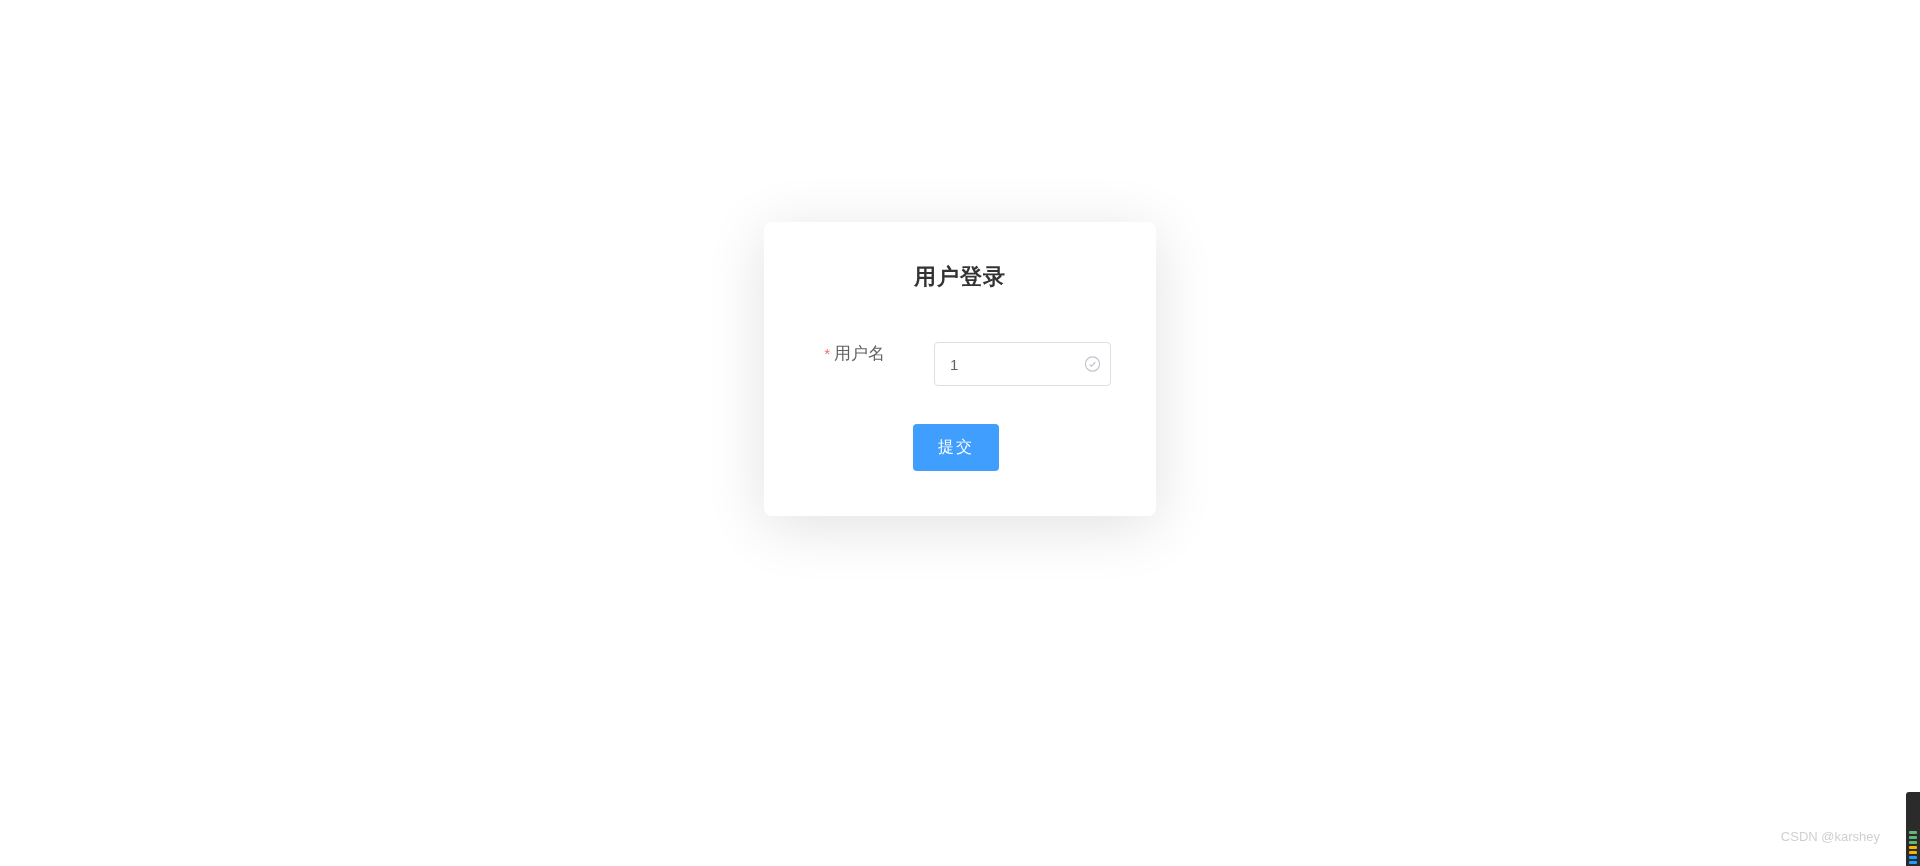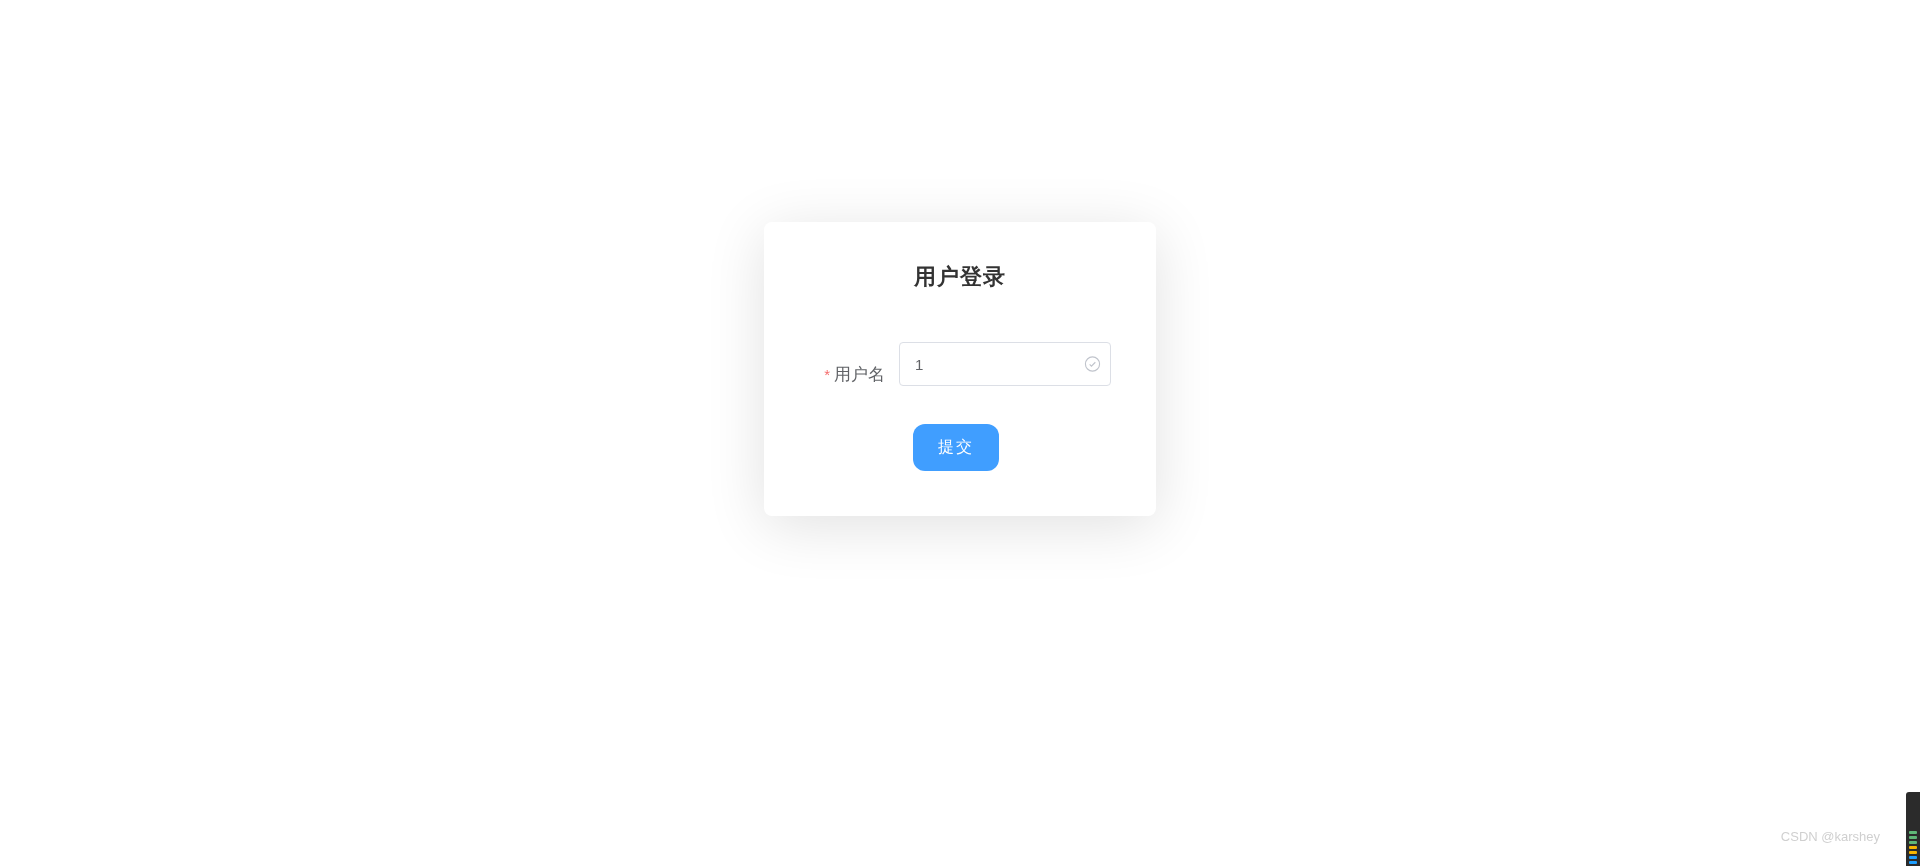--- a/index.html
+++ b/index.html
@@ -32,22 +32,23 @@
       text-align: center;
       font-size: 22px;
       font-weight: 700;
       color: #333333;
       margin-bottom: 50px;
       letter-spacing: 1px;
     }
     
     .form-row {
       display: flex;
-      align-items: flex-end;
+      align-items: flex-start;
       margin-bottom: 38px;
+      gap: 35px;
     }
     
     .form-row.last {
       margin-bottom: 38px;
     }
     
     .label-wrap {
       width: 90px;
       text-align: right;
       padding-right: 14px;
@@ -96,21 +97,21 @@
     }
     
     .submit-row {
       padding-left: 104px;
     }
     
     .submit-btn {
       background: #409eff;
       color: #ffffff;
       border: none;
-      border-radius: 12px;
+      border-radius: 4px;
       padding: 13px 25px;
       font-size: 16px;
       cursor: pointer;
       letter-spacing: 2px;
     }
     
     .watermark {
       position: absolute;
       right: 40px;
       bottom: 22px;

